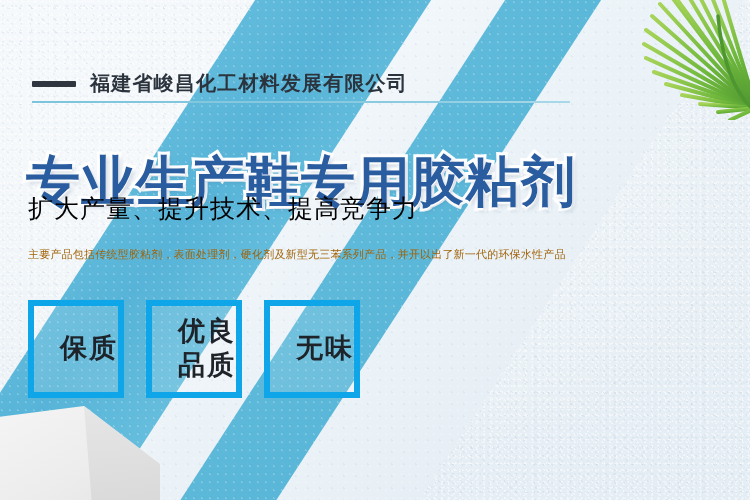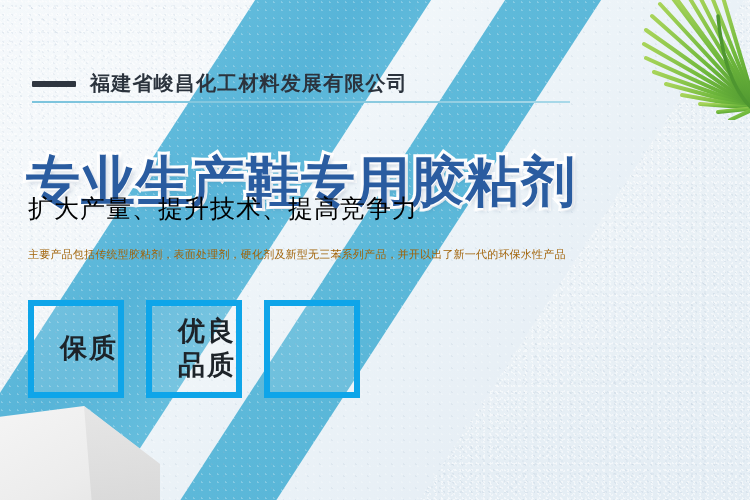--- a/index.html
+++ b/index.html
@@ -250,17 +250,18 @@
 
     <div class="badges">
       <div class="badge">
         <span>保质</span>
       </div>
       <div class="badge">
         <span>优良</span>
         <span>品质</span>
       </div>
       <div class="badge">
+        <span>无味</span>
       </div>
     </div>
 
   </div>
 </div>
 
 </body></html>

